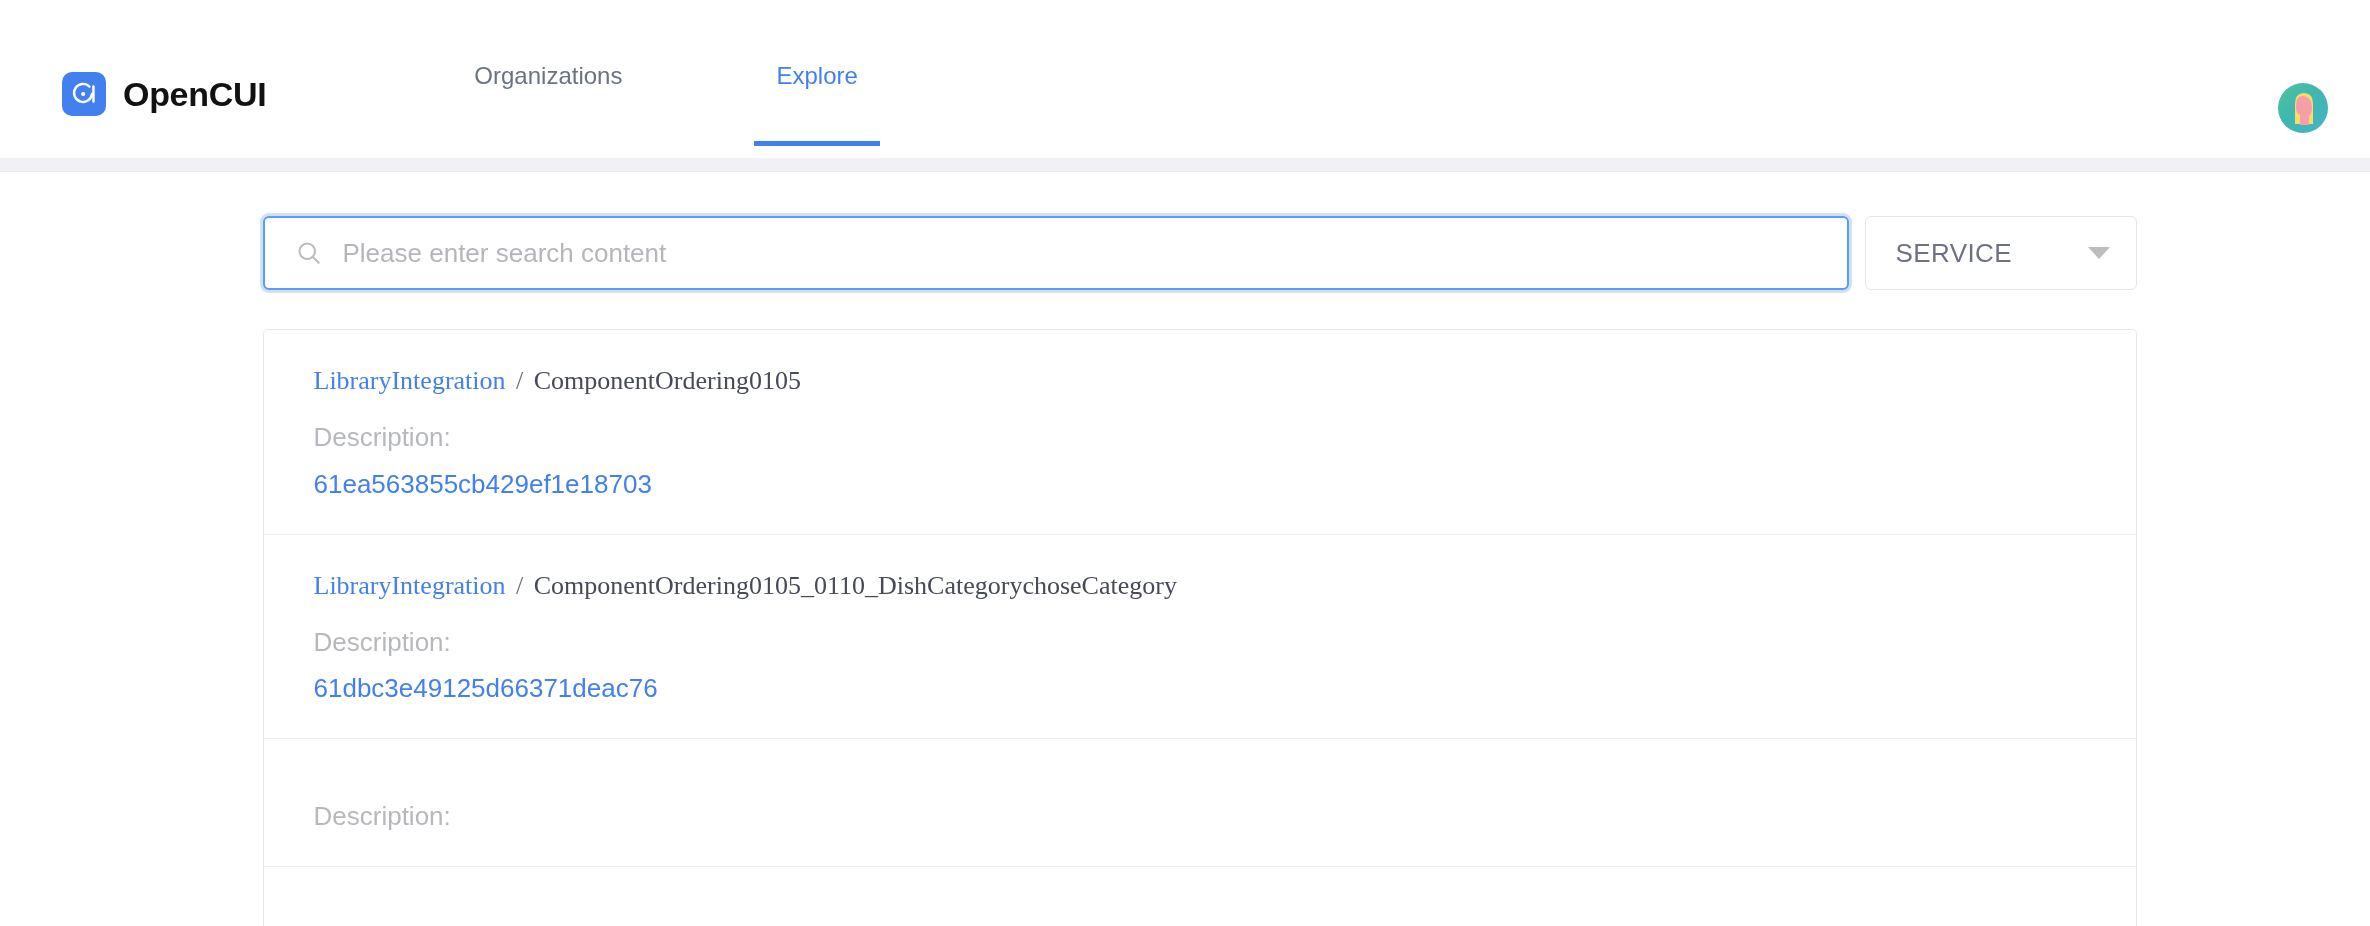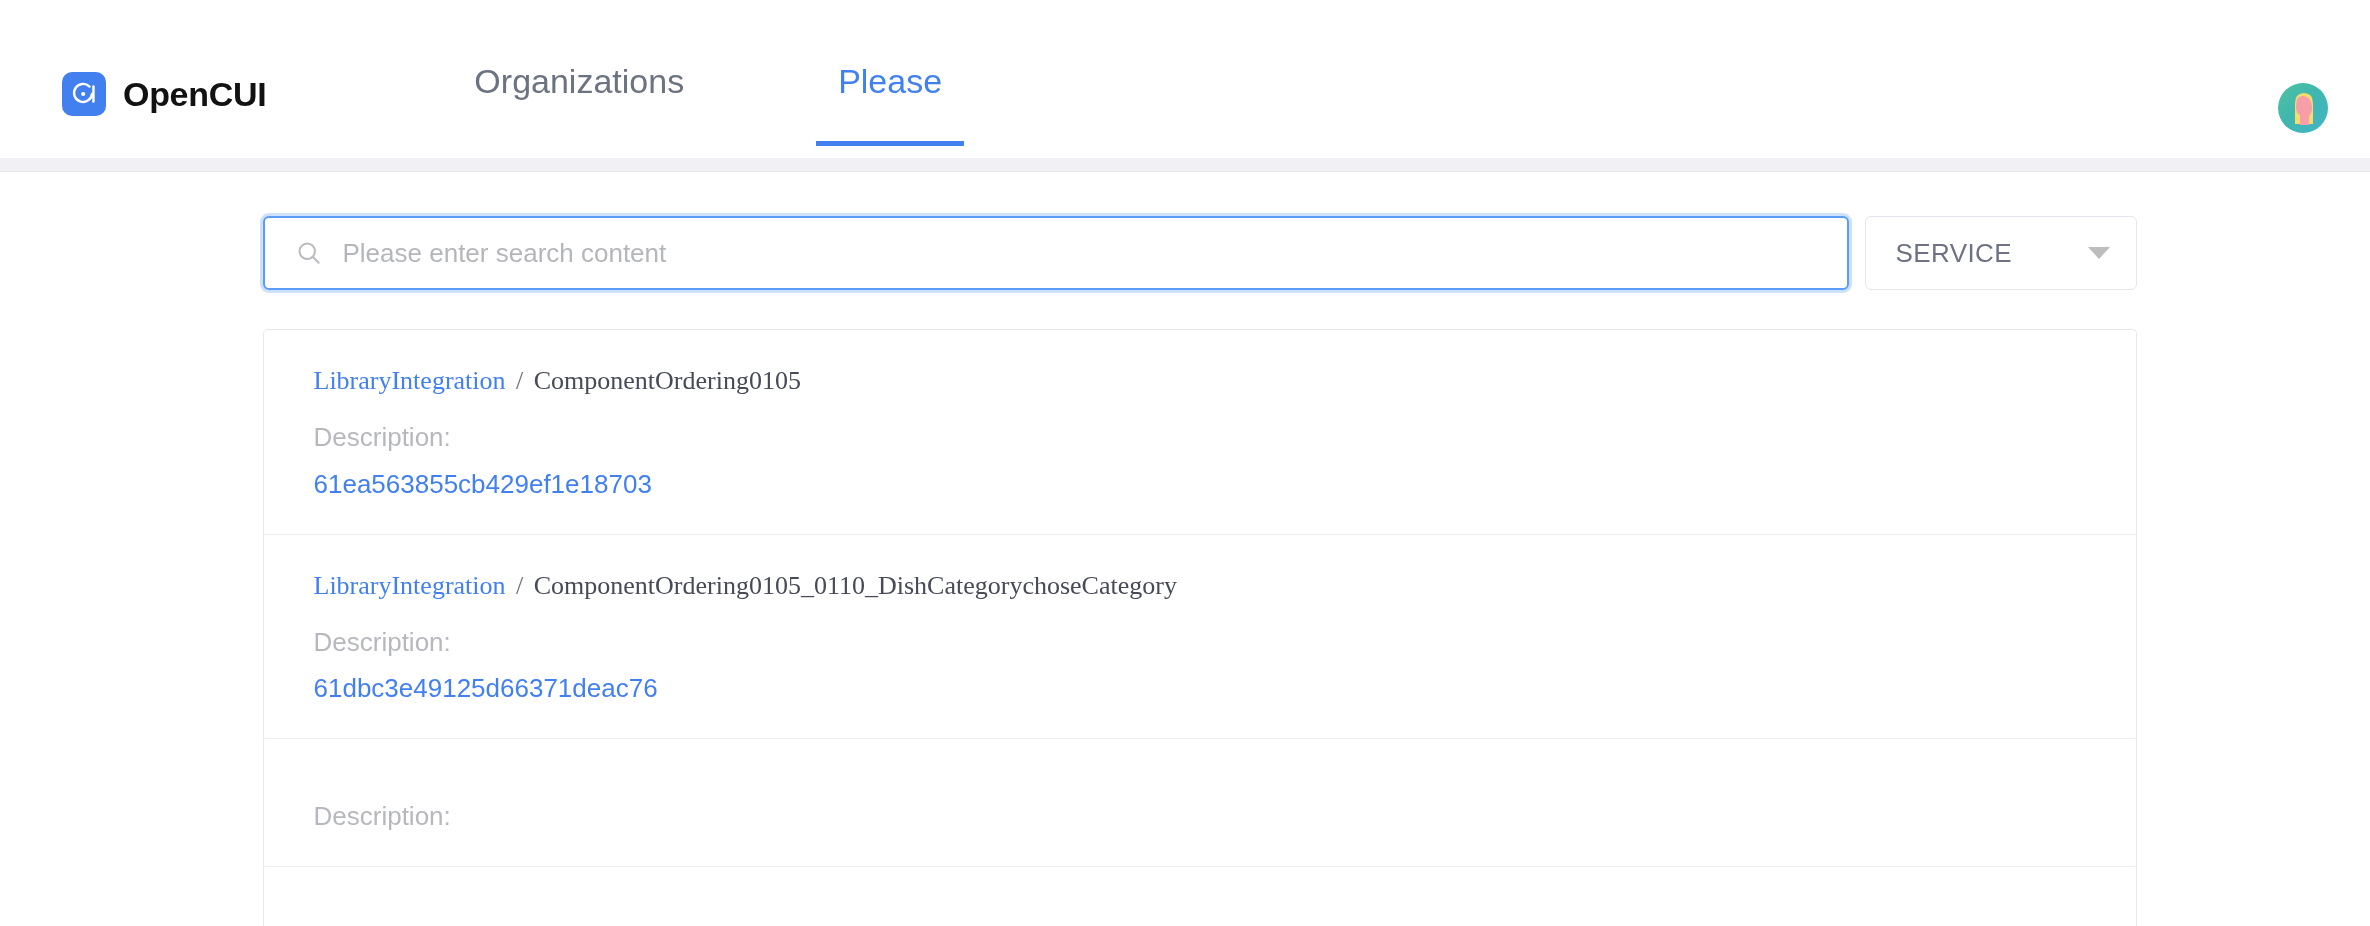--- a/index.html
+++ b/index.html
@@ -55,21 +55,21 @@
 
   .nav {
     display: flex;
     align-items: flex-start;
     margin-left: 186px;
     height: 134px;
   }
 
   .nav-item {
     position: relative;
-    font-size: 34px;
+    font-size: 24px;
     color: #6b7280;
     padding: 12px 22px;
     height: 134px;
     line-height: 1;
     padding-top: 52px;
     cursor: pointer;
     white-space: nowrap;
   }
 
   .nav-item.active {
@@ -257,21 +257,21 @@
     </div>
     <div class="brand-name">OpenCUI</div>
   </div>
 
   <div class="nav">
     <div class="nav-item">
       <span>Organizations</span>
     </div>
     <div class="nav-spacer"></div>
     <div class="nav-item active">
-      <span>Please</span>
+      <span>Explore</span>
       <span class="nav-underline"></span>
     </div>
   </div>
 
   <div class="avatar-wrap">
     <div class="avatar">
       <svg width="50" height="50" viewBox="0 0 50 50" aria-hidden="true">
         <path d="M17 21 q0-11 9-11 q9 0 9 11 v20 h-18 z" fill="#f6dd6b"></path>
         <path d="M24 13 q10 0 10 12 q0 5 -3 8 v9 h-9 v-10 q-4 -2 -4 -8 q0 -11 6 -11 z" fill="#f79fa8"></path>
       </svg>

